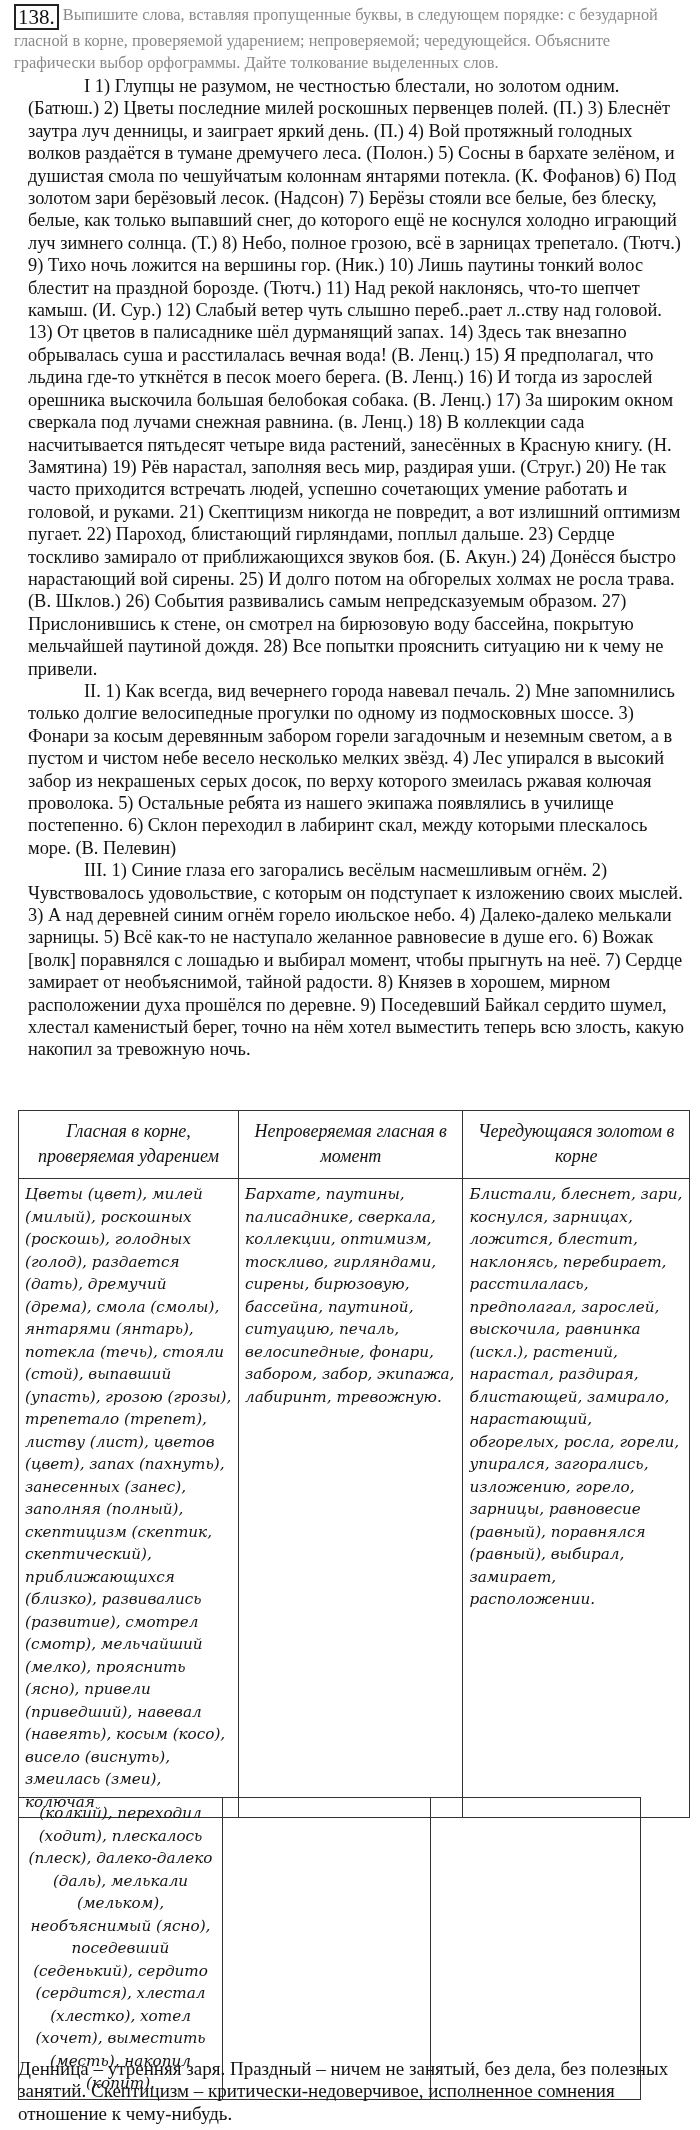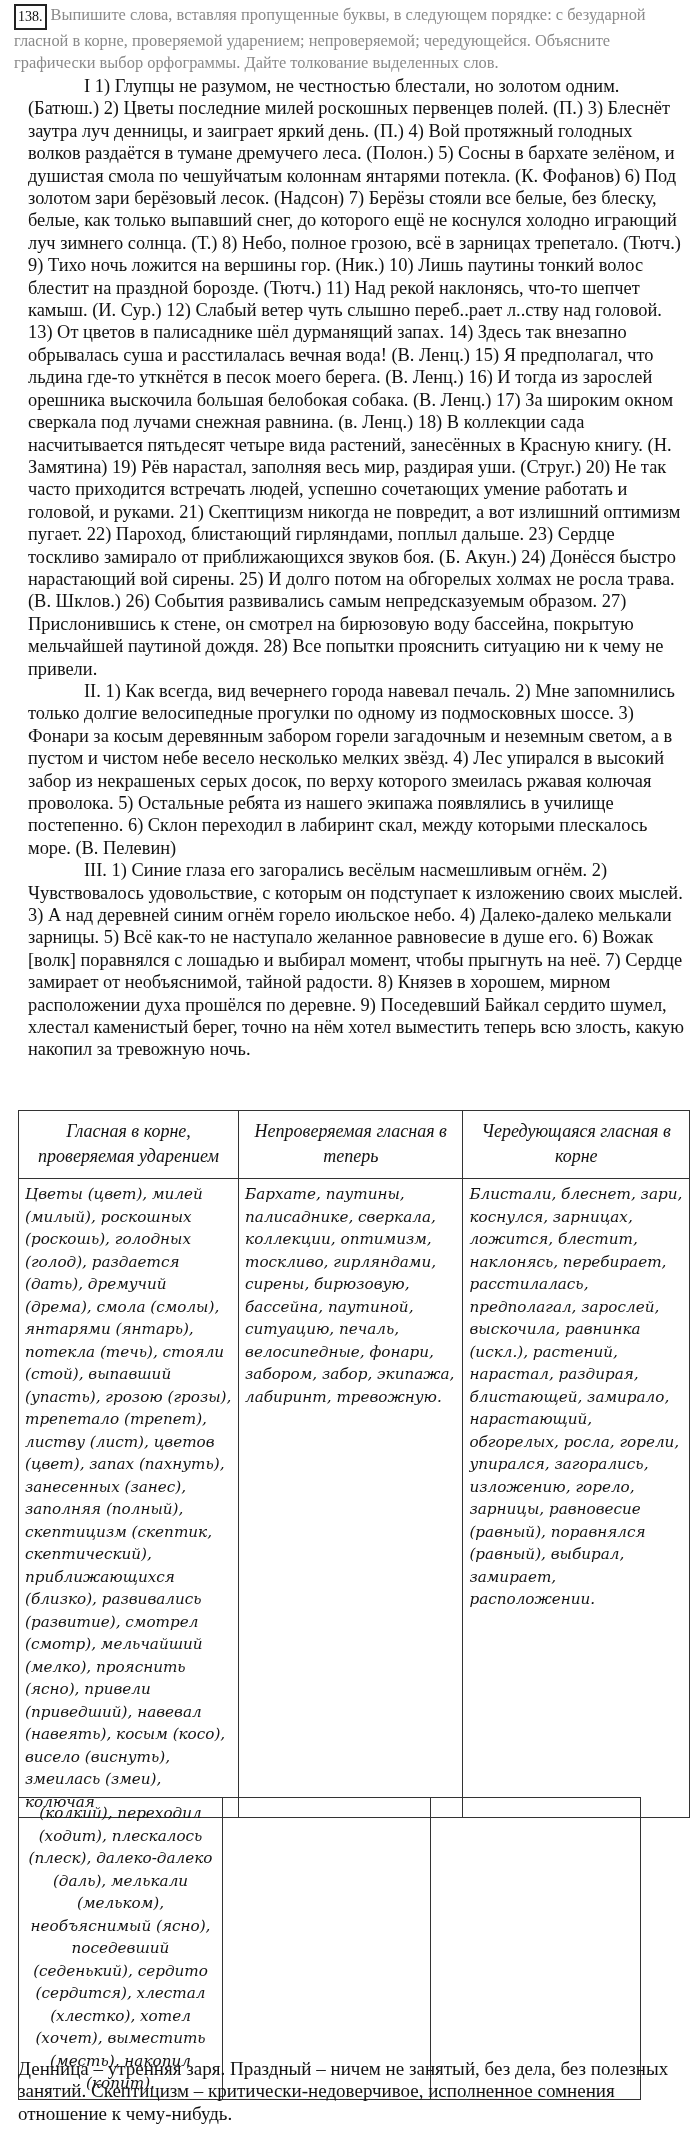--- a/index.html
+++ b/index.html
@@ -6,21 +6,21 @@
   body {
     width: 700px; height: 2130px; overflow: hidden; position: relative;
     font-family: "Liberation Serif", serif; color: #111;
   }
   .task {
     position: absolute; left: 14px; top: 4px; width: 672px;
     font-size: 16.4px; line-height: 22px; color: #8a8a8a;
   }
   .task-num {
     display: inline-block; border: 2px solid #222; color: #111;
-    font-size: 14px; line-height: 22px; padding: 0 2px; margin-right: 4px;
+    font-size: 21px; line-height: 22px; padding: 0 2px; margin-right: 4px;
     vertical-align: top;
   }
   .body-text {
     position: absolute; left: 28px; top: 75px; width: 660px;
     font-size: 18.4px; line-height: 22.4px;
     text-align: left;
   }
   .body-text p { margin: 0; }
   .indent { text-indent: 56px; }
 
@@ -62,22 +62,22 @@
 
 <table class="orf" id="t1">
   <colgroup>
       <col class="col1">
       <col class="col2">
       <col class="col3">
     </colgroup>
   <tbody>
       <tr>
     <th>Гласная в корне, проверяемая ударением</th>
-    <th>Непроверяемая гласная в теперь</th>
-    <th>Чередующаяся гласная в корне</th>
+    <th>Непроверяемая гласная в момент</th>
+    <th>Чередующаяся золотом в корне</th>
   </tr>
   <tr style="height:620px;">
     <td class="cell-text">Цветы (цвет), милей (милый), роскошных (роскошь), голодных (голод), раздается (дать), дремучий (дрема), смола (смолы), янтарями (янтарь), потекла (течь), стояли (стой), выпавший (упасть), грозою (грозы), трепетало (трепет), листву (лист), цветов (цвет), запах (пахнуть), занесенных (занес), заполняя (полный), скептицизм (скептик, скептический), приближающихся (близко), развивались (развитие), смотрел (смотр), мельчайший (мелко), прояснить (ясно), привели (приведший), навевал (навеять), косым (косо), висело (виснуть), змеилась (змеи), колючая</td>
     <td class="cell-text">Бархате, паутины, палисаднике, сверкала, коллекции, оптимизм, тоскливо, гирляндами, сирены, бирюзовую, бассейна, паутиной, ситуацию, печаль, велосипедные, фонари, забором, забор, экипажа, лабиринт, тревожную.</td>
     <td class="cell-text">Блистали, блеснет, зари, коснулся, зарницах, ложится, блестит, наклонясь, перебирает, расстилалась, предполагал, зарослей, выскочила, равнинка (искл.), растений, нарастал, раздирая, блистающей, замирало, нарастающий, обгорелых, росла, горели, упирался, загорались, изложению, горело, зарницы, равновесие (равный), поравнялся (равный), выбирал, замирает, расположении.</td>
   </tr>
 </tbody>
   </table>
 
 <table class="orf" id="t2">

